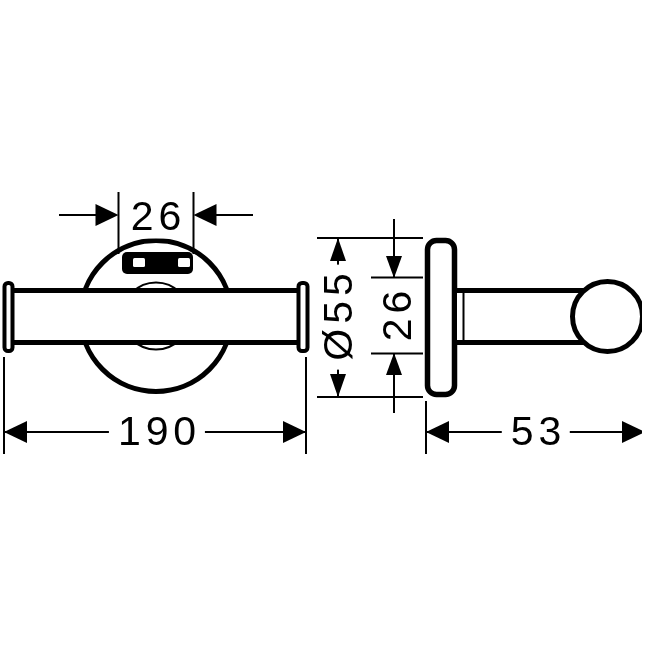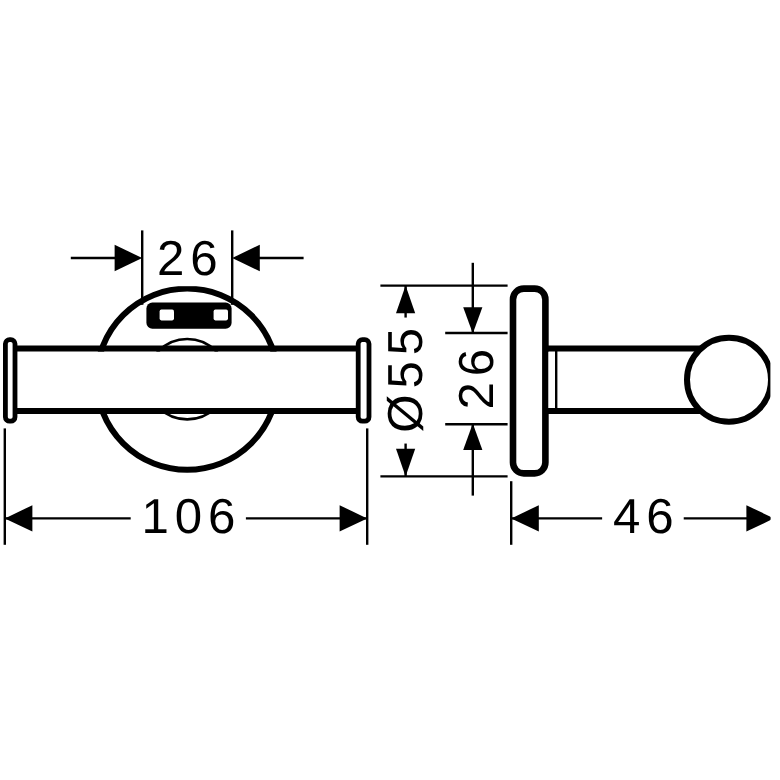--- a/index.html
+++ b/index.html
@@ -87,21 +87,21 @@
       <line x1="426" y1="401" x2="426" y2="454"></line>
       <line x1="645" y1="356" x2="645" y2="454"></line>
       <line x1="426" y1="432" x2="645" y2="432"></line>
       <polygon points="426,432 449,421 449,443" fill="#000" stroke="none"></polygon>
       <polygon points="645,432 622,421 622,443" fill="#000" stroke="none"></polygon>
     </g>
   </svg>
 
   <div class="dim-label" style="left:156px;top:216px;">26</div>
 
-  <div class="dim-label" style="left:157px;top:431px;">106</div>
+  <div class="dim-label" style="left:157px;top:431px;">190</div>
 
   <div class="dim-label vertical" style="left:338px;top:317px;">Ø55</div>
 
   <div class="dim-label vertical" style="left:397px;top:316px;">26</div>
 
-  <div class="dim-label" style="left:536px;top:431px;">46</div>
+  <div class="dim-label" style="left:536px;top:431px;">53</div>
 
 </div>
 
 </body></html>

